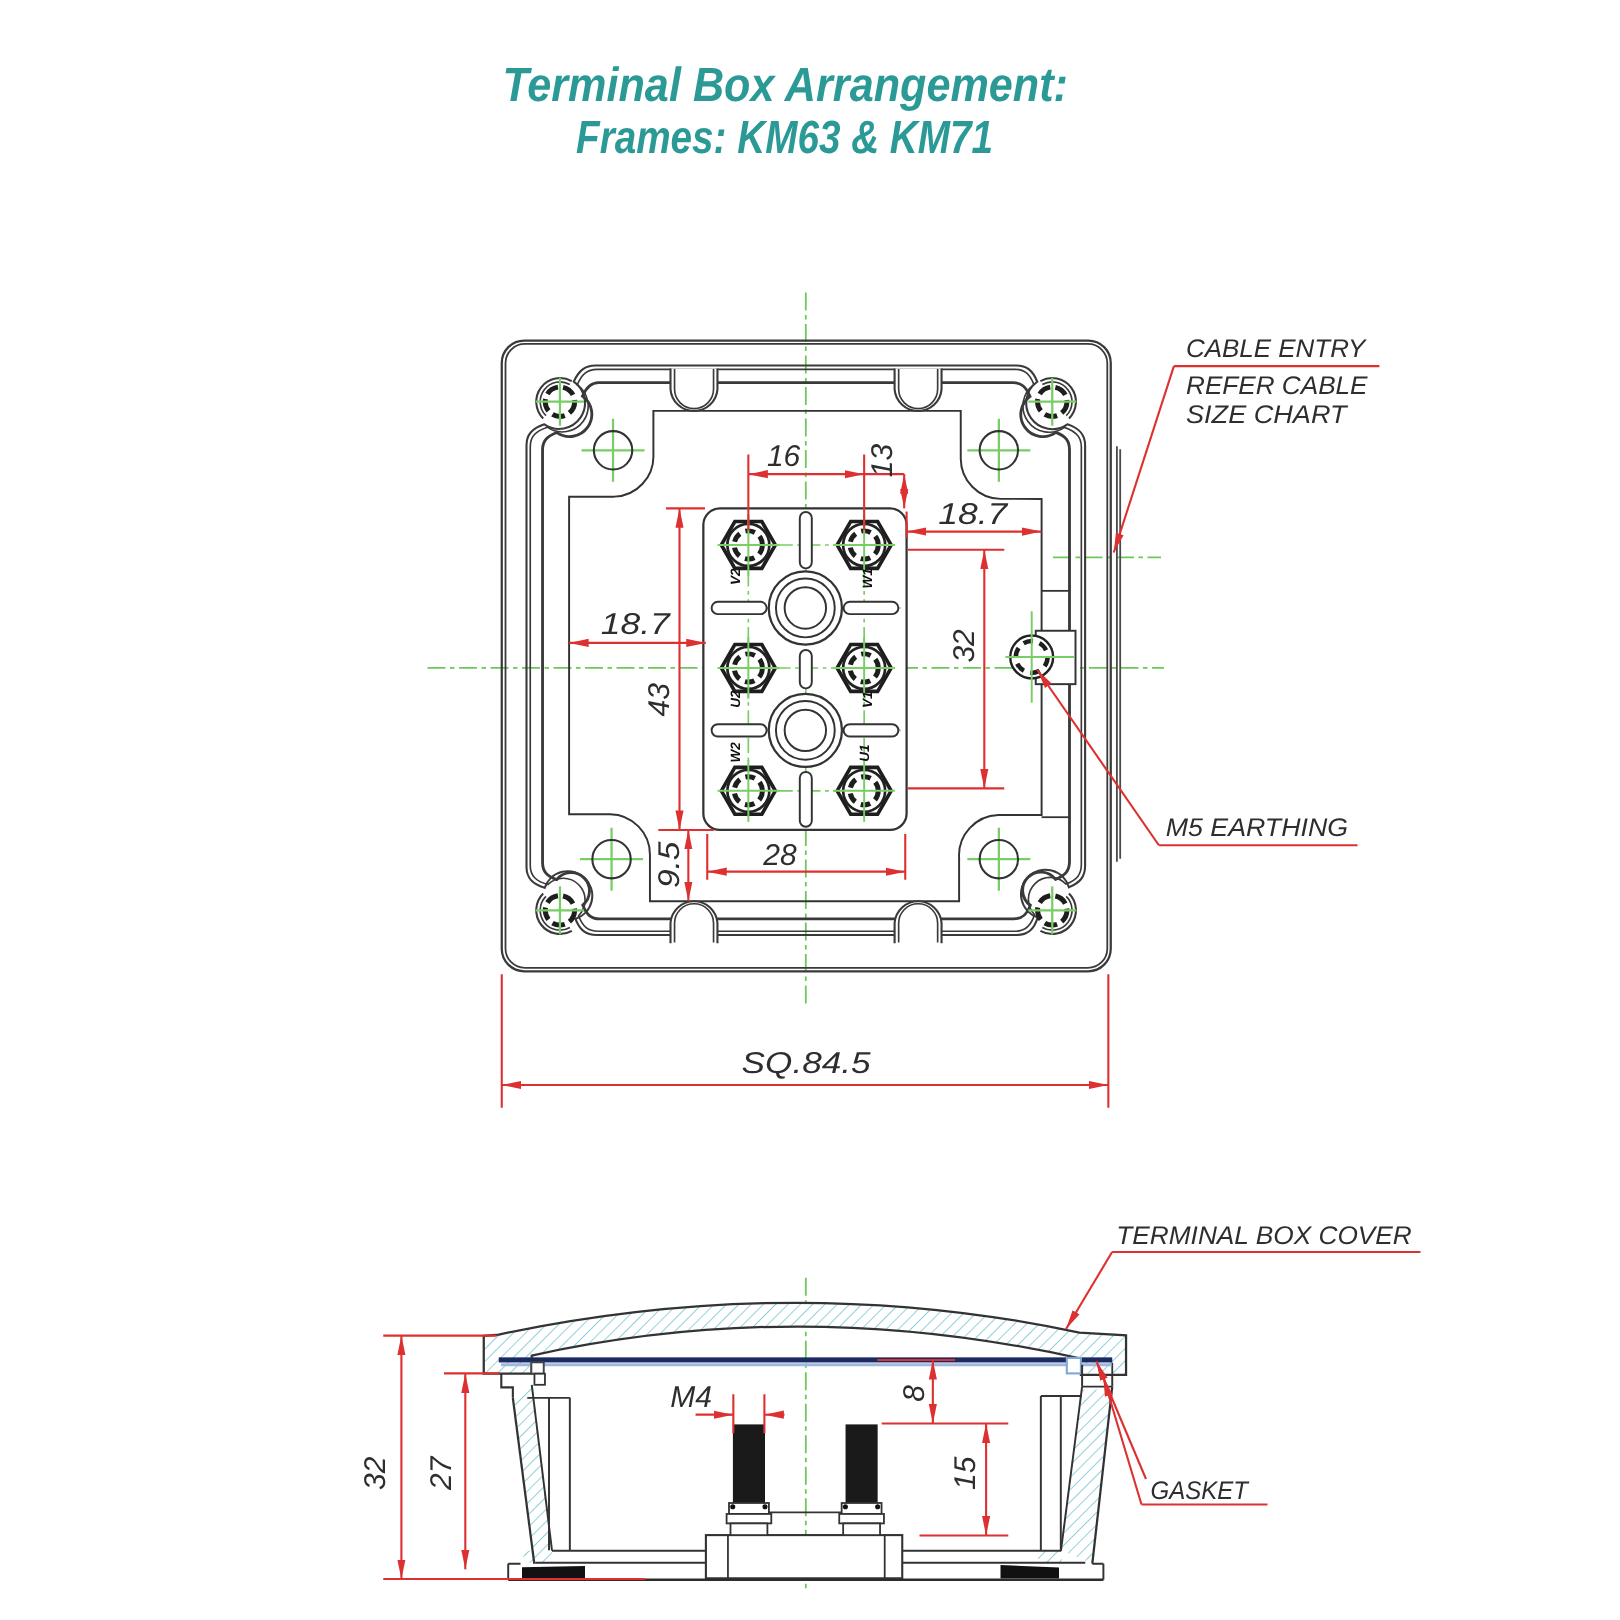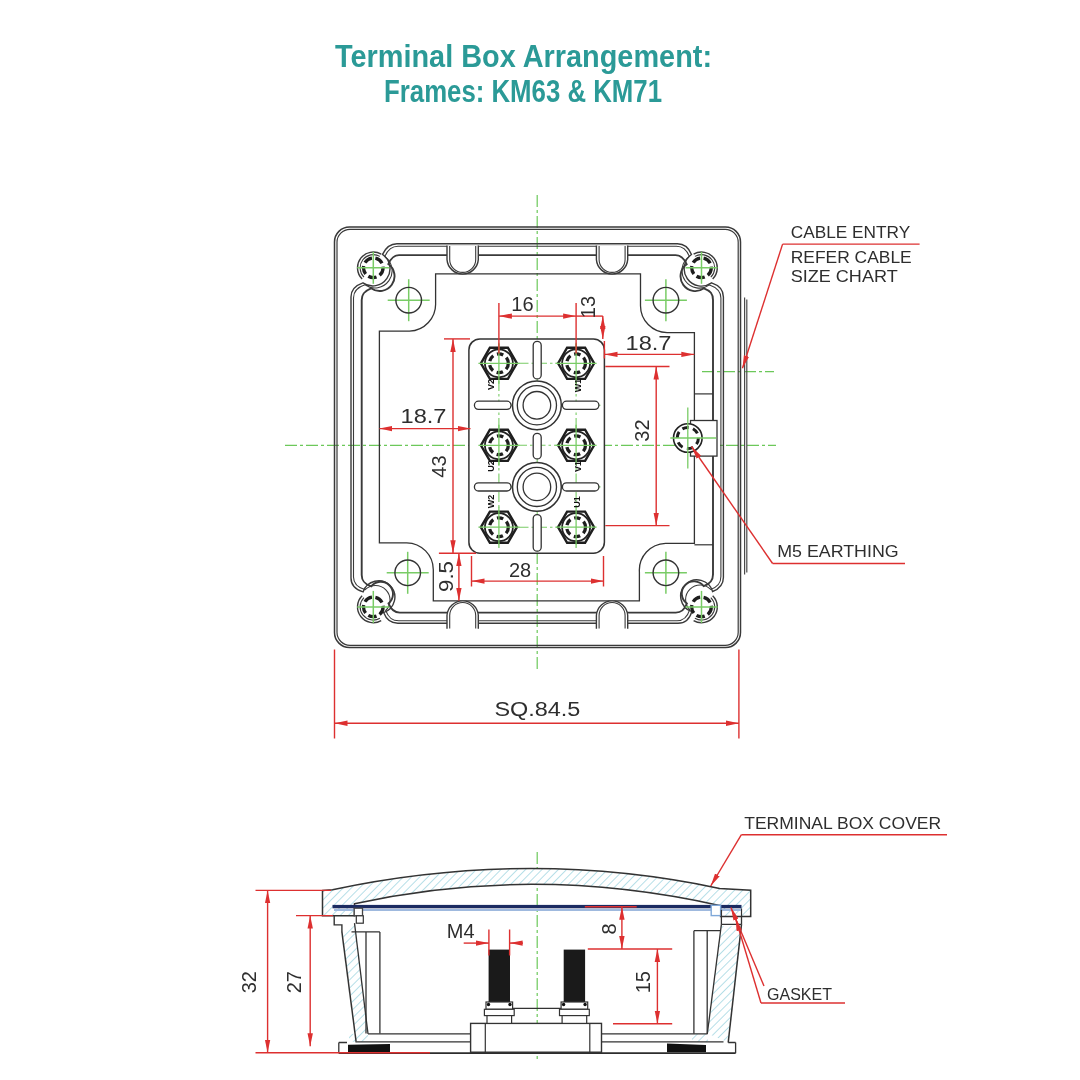--- a/index.html
+++ b/index.html
@@ -1,17 +1,17 @@
 <!DOCTYPE html>
 <html><head>
 <meta charset="utf-8">
 <style>
 html,body{margin:0;padding:0;background:#ffffff;}
 *{font-family:"Liberation Sans", sans-serif;}
-#page{width:1080px;height:1080px;position:relative;background:#fff;overflow:hidden;}
+#page{width:1080px;height:1080px;position:relative;background:#fff;overflow:hidden;font-style:italic;}
 </style>
 </head>
 <body>
 <div id="page">
 <svg width="1080" height="1080" viewBox="0 0 1080 1080">
 <defs>
 <marker id="ra" markerWidth="14" markerHeight="8" refX="13" refY="4" orient="auto-start-reverse" markerUnits="userSpaceOnUse">
   <path d="M13 4 L0 1.3 L0 6.7 Z" fill="#DD3030"></path>
 </marker>
 <pattern id="hatch" width="5.8" height="5.8" patternUnits="userSpaceOnUse" patternTransform="rotate(45)">

